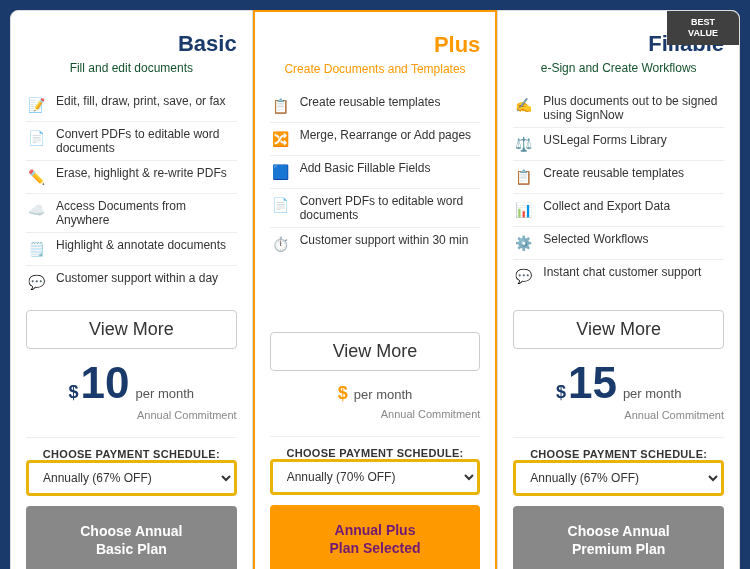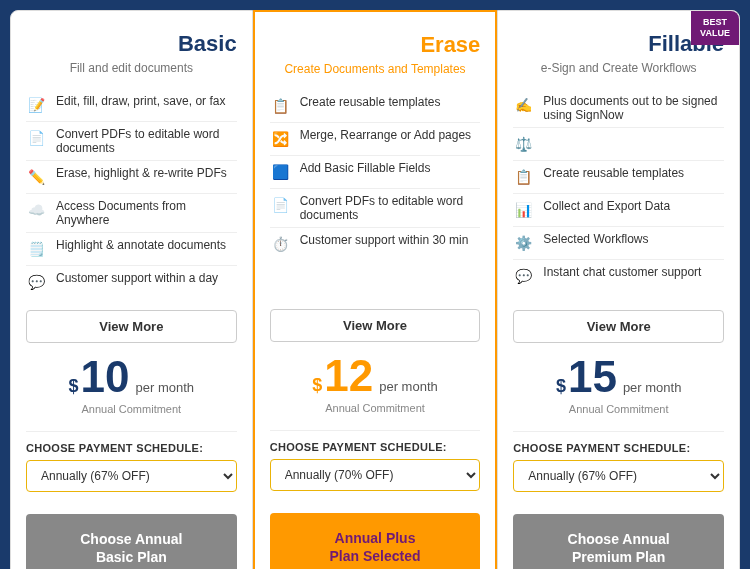--- a/index.html
+++ b/index.html
@@ -35,45 +35,45 @@
       border-radius: 0 8px 8px 0;
     }
     .plan-card.featured {
       border: 2px solid #f90;
       z-index: 1;
     }
     .best-value-badge {
       position: absolute;
       top: 0;
       right: 0;
-      background: #701a75;
+      background: #404040;
       color: white;
       font-size: 9px;
       font-weight: bold;
       padding: 6px 4px;
       line-height: 1.2;
       text-align: center;
-      width: 48px;
+      width: 72px;
       border-radius: 0 8px 0 0;
       text-transform: uppercase;
     }
     .plan-title {
       font-size: 22px;
       font-weight: bold;
       text-align: right;
       color: #1a3a6b;
       margin-bottom: 4px;
     }
     .plan-title.orange {
       color: #f90;
     }
     .plan-subtitle {
       font-size: 12px;
       text-align: center;
-      color: #737373;
+      color: #14532d;
       margin-bottom: 14px;
     }
     .plan-subtitle.orange {
       color: #f90;
     }
     .feature-list {
       list-style: none;
       flex: 1;
       margin-bottom: 12px;
     }
@@ -99,26 +99,25 @@
       color: #4a7fc1;
       font-size: 14px;
     }
     .view-more-btn {
       display: block;
       width: 100%;
       padding: 8px;
       border: 1px solid #ccc;
       background: #fff;
       color: #333;
-      font-size: 13px;
+      font-size: 18px;
       cursor: pointer;
       border-radius: 4px;
       margin-bottom: 12px;
       text-align: center;
-      font-weight: bold;
     }
     .price-section {
       text-align: center;
       margin-bottom: 4px;
     }
     .price-display {
       display: flex;
       align-items: baseline;
       justify-content: center;
       gap: 2px;
@@ -140,42 +139,42 @@
     }
     .price-dollar-sign.orange {
       color: #f90;
     }
     .price-period {
       font-size: 13px;
       color: #555;
       margin-left: 4px;
     }
     .annual-commitment {
-      text-align: center;
+      text-align: right;
       font-size: 11px;
       color: #888;
       margin-bottom: 10px;
     }
     .payment-schedule-label {
       font-size: 11px;
       font-weight: bold;
       color: #333;
-      margin-bottom: 6px;
+      text-align: center;
       text-transform: uppercase;
       letter-spacing: 0.3px;
     }
     .payment-select {
       width: 100%;
       padding: 7px 10px;
-      border: 1px solid #eab308;
+      border: 3px solid #eab308;
       border-radius: 4px;
       font-size: 12px;
       color: #333;
       background: #fff;
-      margin-bottom: 22px;
+      margin-bottom: 10px;
       cursor: pointer;
       appearance: auto;
     }
     .choose-plan-btn {
       width: 100%;
       padding: 16px;
       border: none;
       border-radius: 4px;
       font-size: 14px;
       font-weight: bold;
@@ -237,21 +236,21 @@
       <span class="price-period">per month</span>
     </div>
   </div>
       <div class="annual-commitment">Annual Commitment</div>
       <hr class="divider">
       <div class="payment-schedule-label">CHOOSE PAYMENT SCHEDULE:</div>
       <select class="payment-select"><option selected="">Annually (67% OFF)</option><option>Monthly</option></select>
       <button class="choose-plan-btn gray">Choose Annual<br>Basic Plan</button>
     </div>
     <div class="plan-card featured">
-      <div class="plan-title orange">Erase</div>
+      <div class="plan-title orange">Plus</div>
       <div class="plan-subtitle orange">Create Documents and Templates</div>
       <ul class="feature-list">
         <li class="feature-item">
       <span class="feature-icon">📋</span>
       <span>Create reusable templates</span>
     </li>
         <li class="feature-item">
       <span class="feature-icon">🔀</span>
       <span>Merge, Rearrange or Add pages</span>
     </li>
@@ -265,41 +264,41 @@
     </li>
         <li class="feature-item">
       <span class="feature-icon">⏱️</span>
       <span>Customer support within 30 min</span>
     </li>
       </ul>
       <button class="view-more-btn">View More</button>
       <div class="price-section">
     <div class="price-display">
       <span class="price-dollar-sign orange">$</span>
-      <span class="price-amount orange">12</span>
       <span class="price-period">per month</span>
     </div>
   </div>
       <div class="annual-commitment">Annual Commitment</div>
       <hr class="divider">
       <div class="payment-schedule-label">CHOOSE PAYMENT SCHEDULE:</div>
       <select class="payment-select"><option selected="">Annually (70% OFF)</option><option>Monthly</option></select>
       <button class="choose-plan-btn orange">Annual Plus<br>Plan Selected</button>
     </div>
     <div class="plan-card">
       <div class="best-value-badge">BEST<br>VALUE</div>
       <div class="plan-title ">Fillable</div>
       <div class="plan-subtitle ">e-Sign and Create Workflows</div>
       <ul class="feature-list">
         <li class="feature-item">
       <span class="feature-icon">✍️</span>
       <span>Plus documents out to be signed using SignNow</span>
     </li>
         <li class="feature-item">
       <span class="feature-icon">⚖️</span>
+      <span>USLegal Forms Library</span>
     </li>
         <li class="feature-item">
       <span class="feature-icon">📋</span>
       <span>Create reusable templates</span>
     </li>
         <li class="feature-item">
       <span class="feature-icon">📊</span>
       <span>Collect and Export Data</span>
     </li>
         <li class="feature-item">

